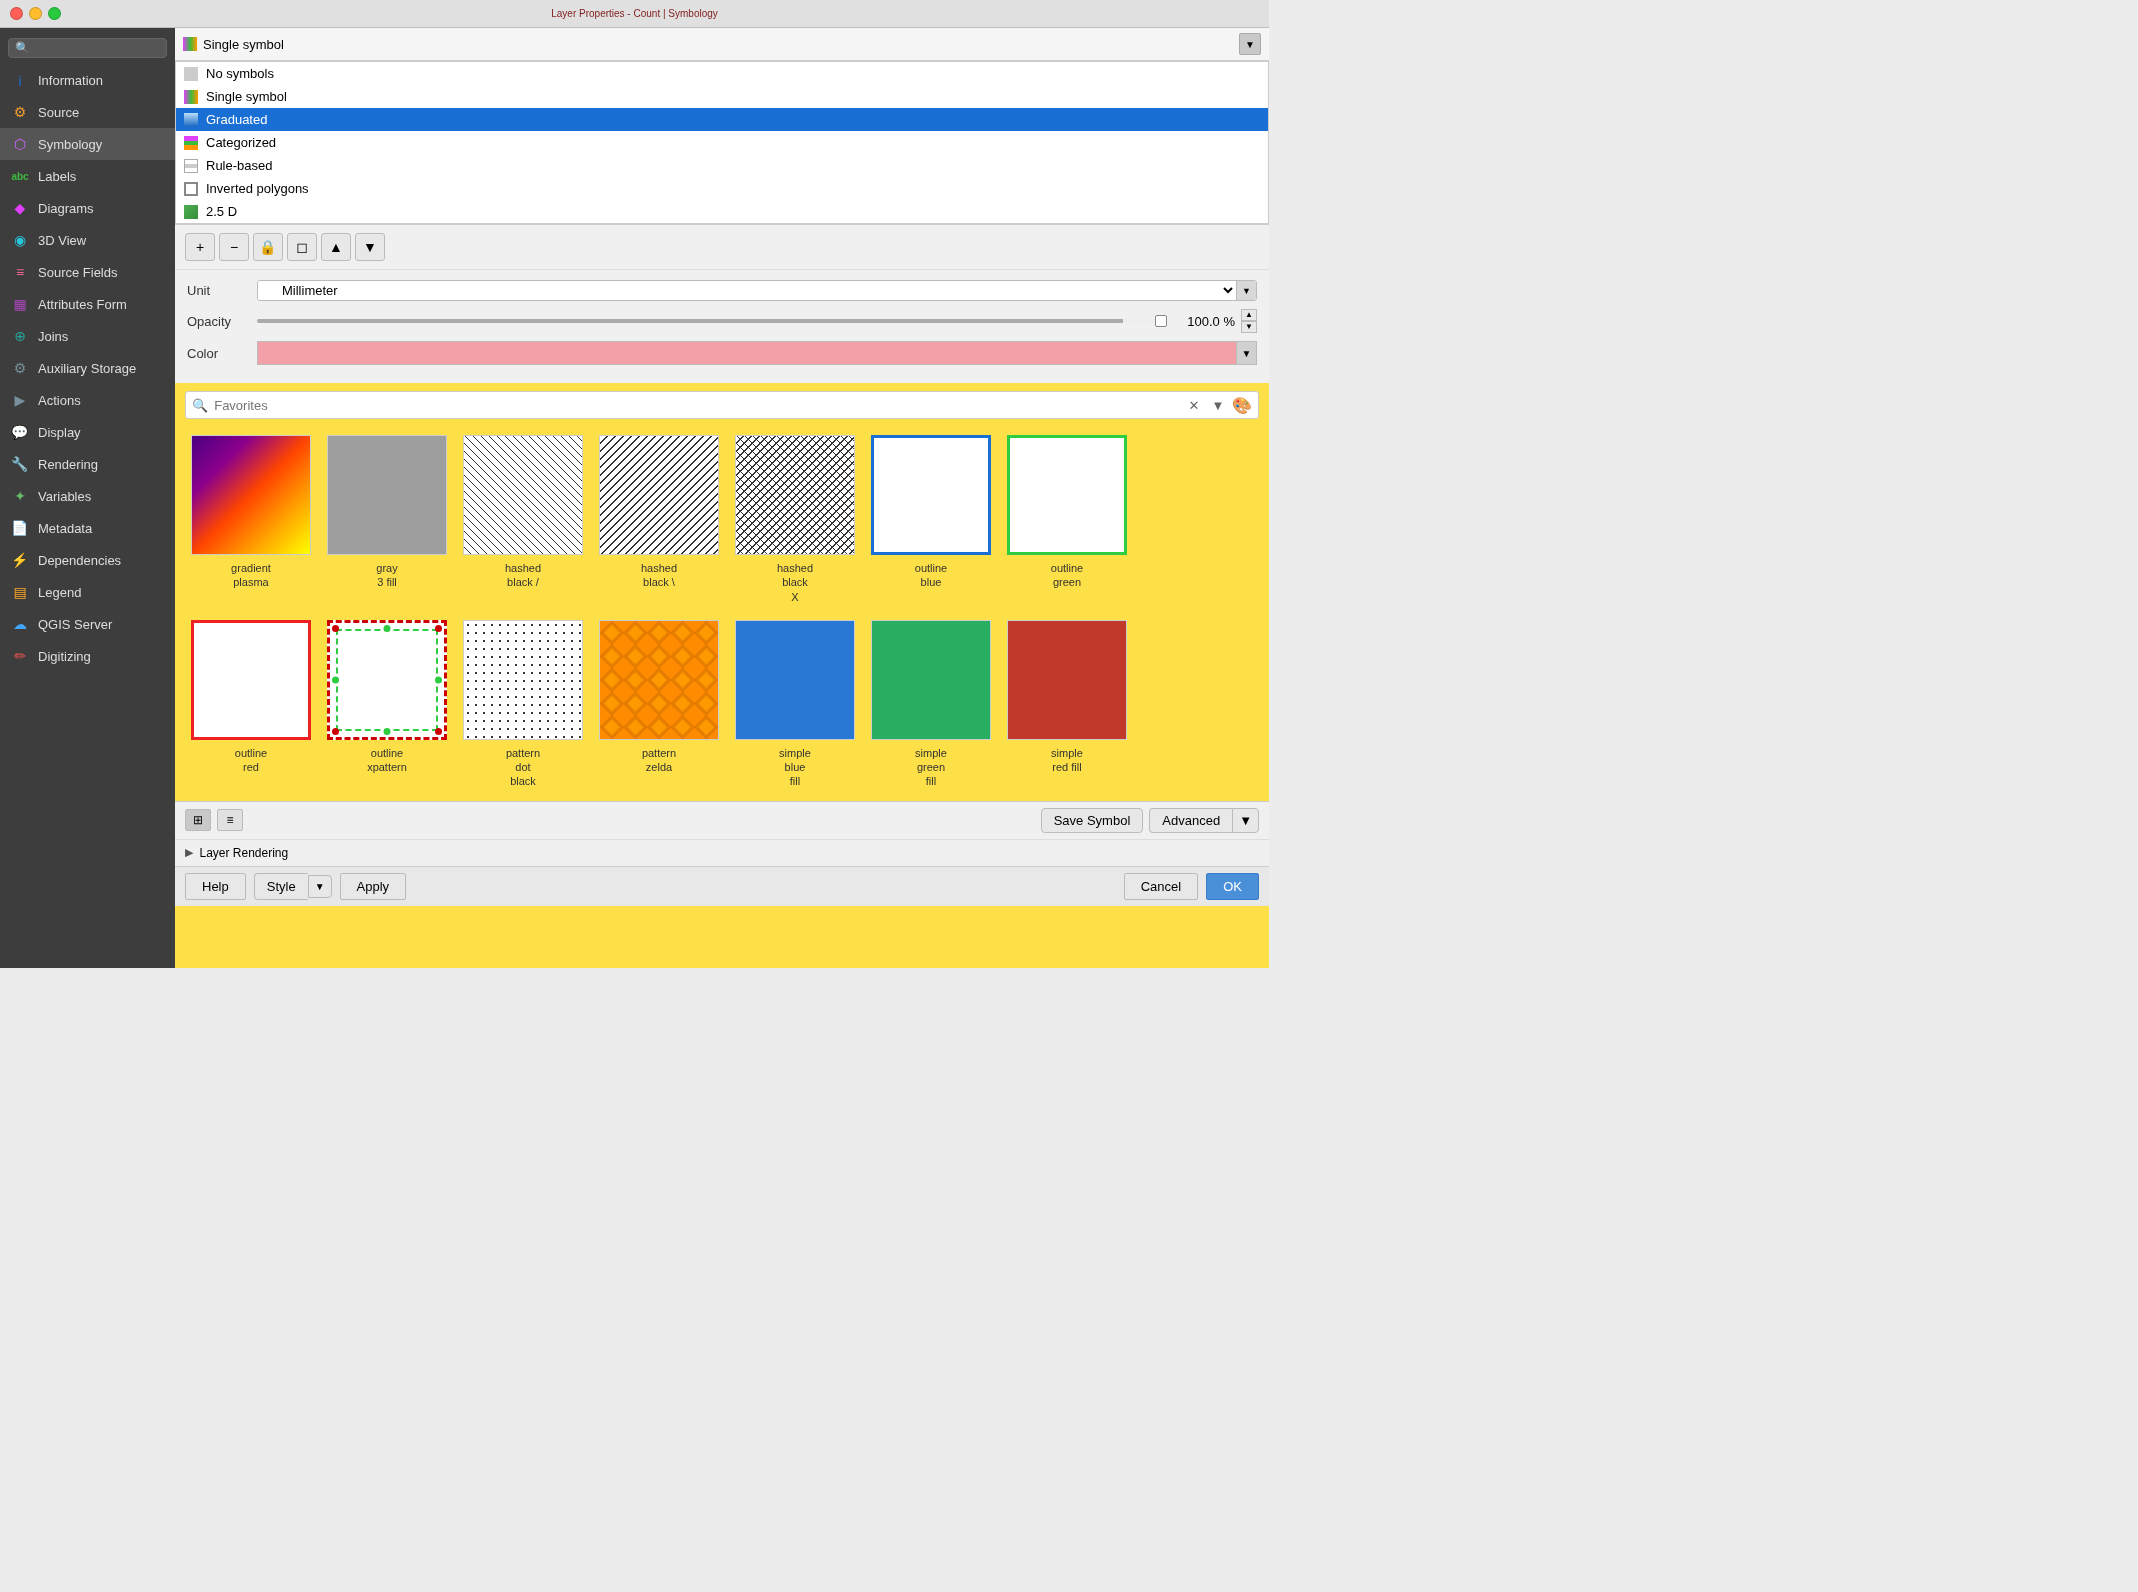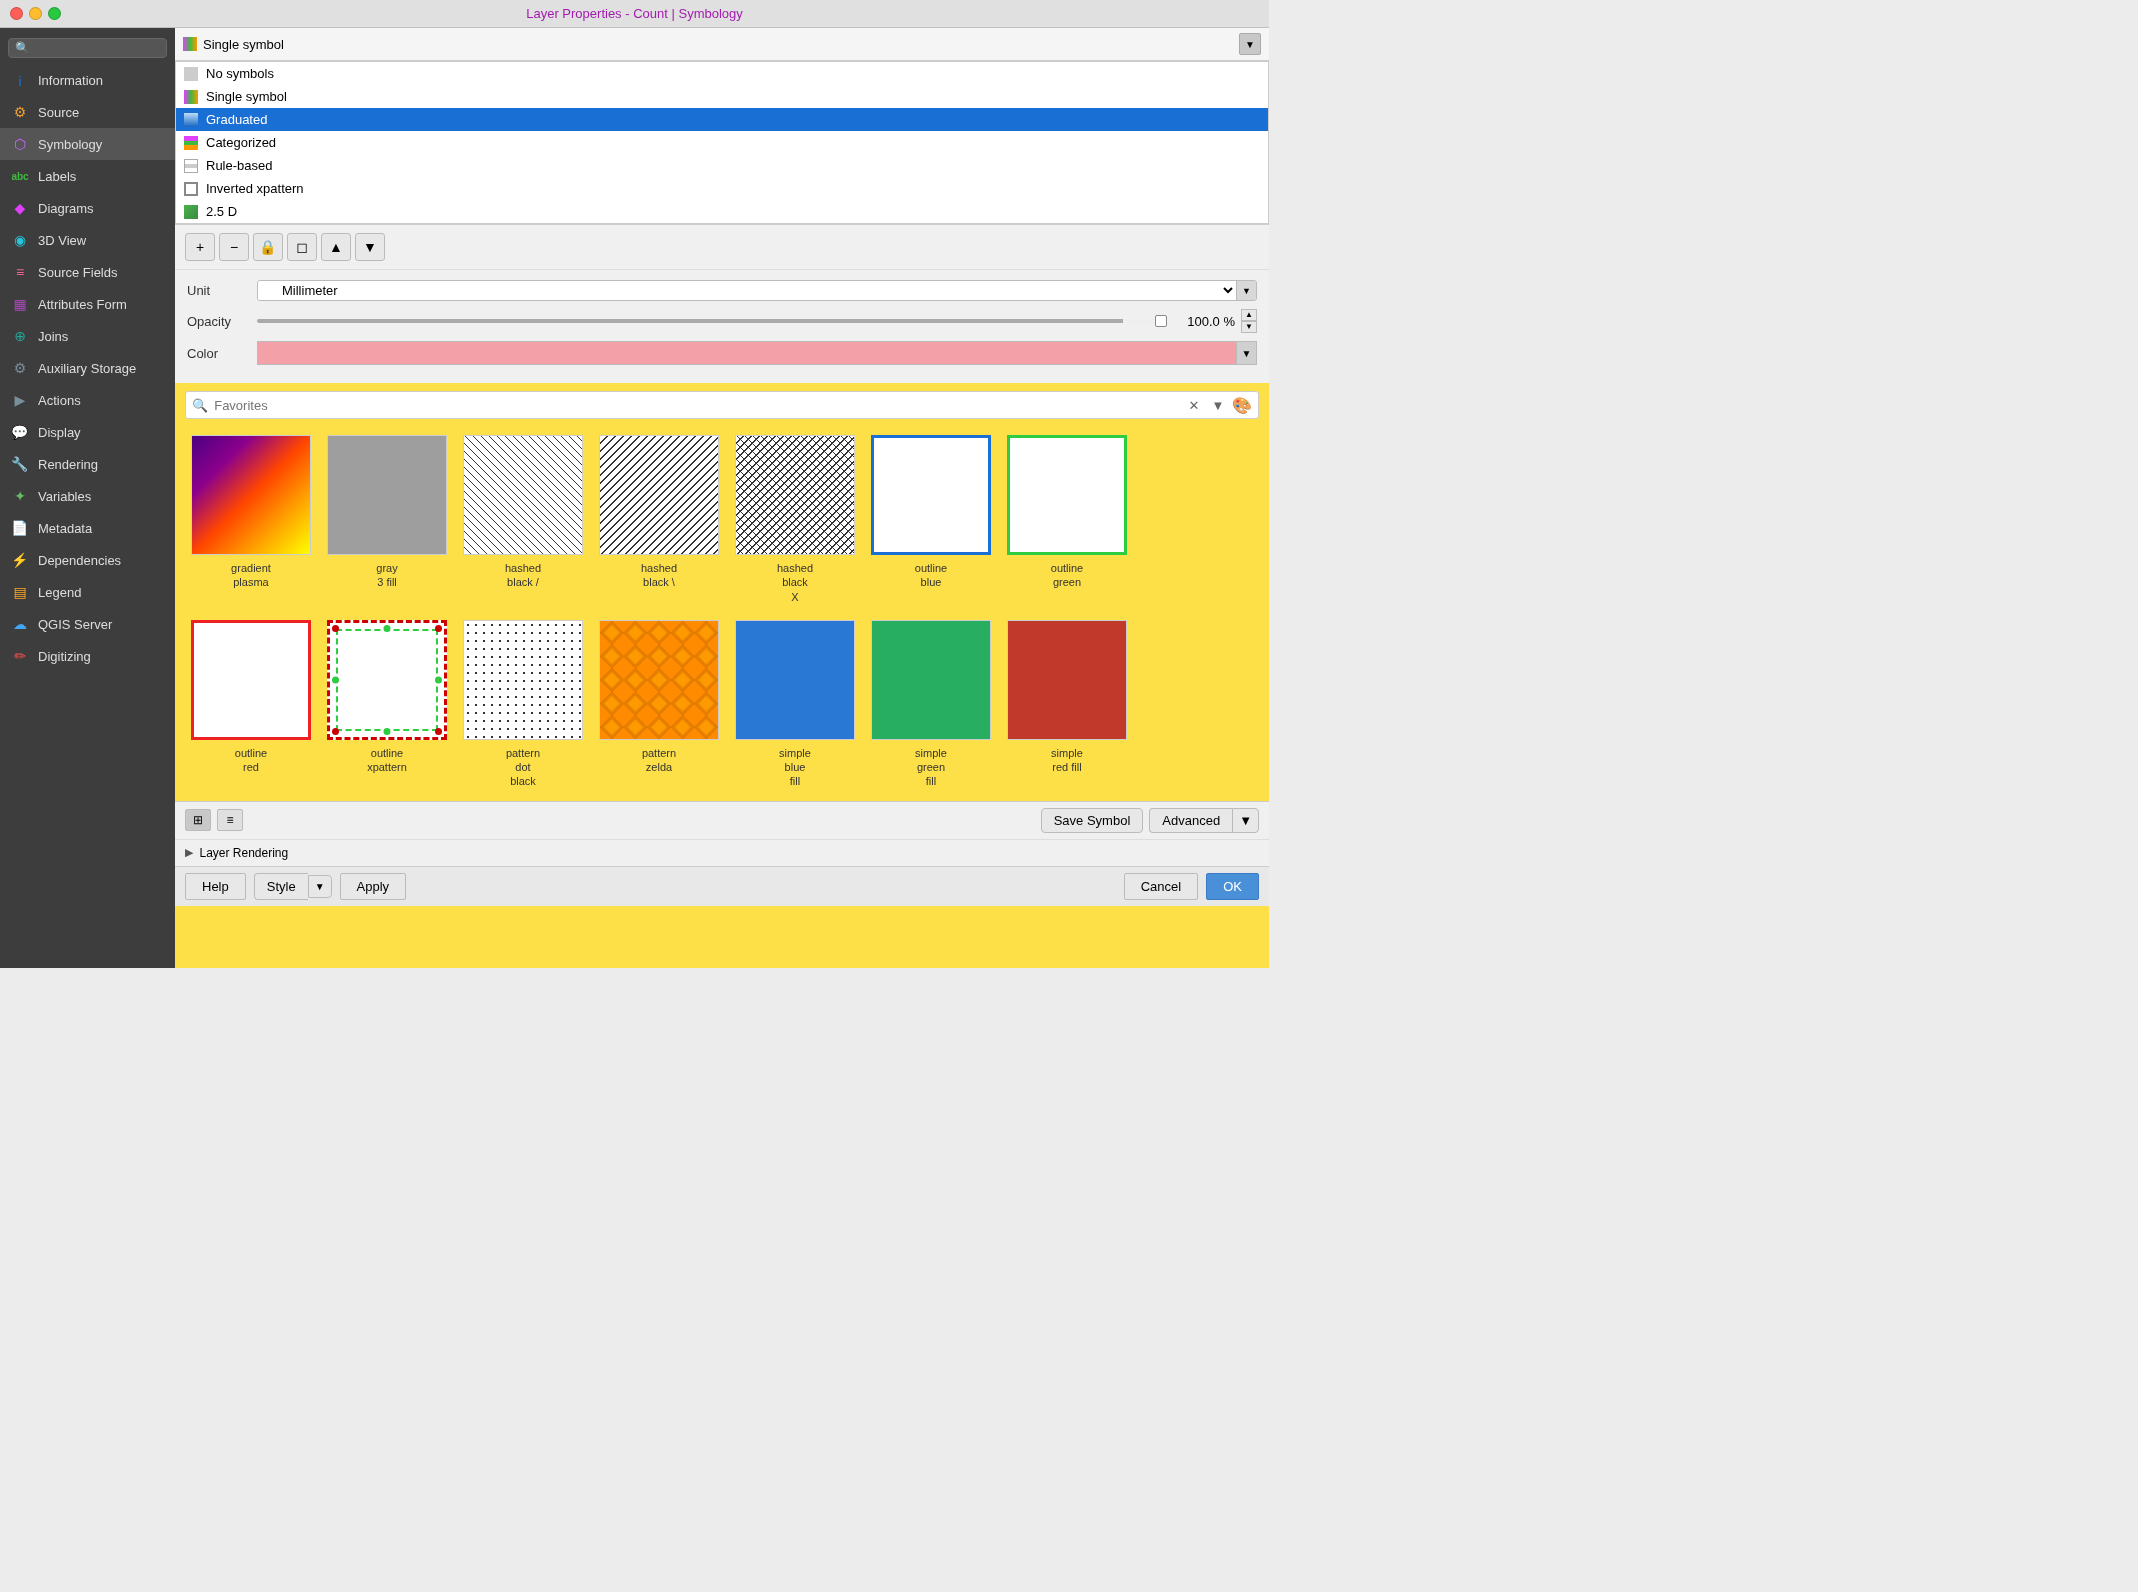--- a/index.html
+++ b/index.html
@@ -22,21 +22,21 @@
       gap: 6px;
     }
     .tb-btn {
       width: 13px; height: 13px;
       border-radius: 50%;
       border: 1px solid rgba(0,0,0,0.2);
     }
     .tb-btn.close { background: #ff5f56; }
     .tb-btn.minimize { background: #ffbd2e; }
     .tb-btn.maximize { background: #27c93f; }
-    .titlebar-title { font-size: 13px; color: #a21caf; }
+    .titlebar-title { font-size: 10px; color: #7f1d1d; }
 
     .app-body { display: flex; height: calc(968px - 28px); }
 
     
     .sidebar {
       width: 175px;
       background: #3d3d3d;
       display: flex;
       flex-direction: column;
       flex-shrink: 0;
@@ -519,21 +519,21 @@
         <div style="display:flex;align-items:center;padding:4px 8px;font-size:13px;gap:6px;cursor:pointer;">
           <span style="display:inline-block;width:14px;height:14px;background:linear-gradient(to bottom,#e040fb 33%,#3dbb3d 33%,#3dbb3d 66%,#ff9800 66%);margin-right:2px;"></span>
           <span>Categorized</span>
         </div>
         <div style="display:flex;align-items:center;padding:4px 8px;font-size:13px;gap:6px;cursor:pointer;">
           <span style="display:inline-block;width:14px;height:14px;background:linear-gradient(to bottom,#fff 30%,#ccc 30%,#ccc 70%,#fff 70%);border:1px solid #aaa;margin-right:2px;"></span>
           <span>Rule-based</span>
         </div>
         <div style="display:flex;align-items:center;padding:4px 8px;font-size:13px;gap:6px;cursor:pointer;">
           <span style="display:inline-block;width:14px;height:14px;border:2px solid #888;margin-right:2px;"></span>
-          <span>Inverted xpattern</span>
+          <span>Inverted polygons</span>
         </div>
         <div style="display:flex;align-items:center;padding:4px 8px;font-size:13px;gap:6px;cursor:pointer;">
           <span style="display:inline-block;width:14px;height:14px;background:linear-gradient(135deg,#4caf50,#388e3c);margin-right:2px;"></span>
           <span>2.5 D</span>
         </div>
       </div>
     </div>
 
     <div class="symbol-toolbar">
       <button class="tool-btn">+</button>

